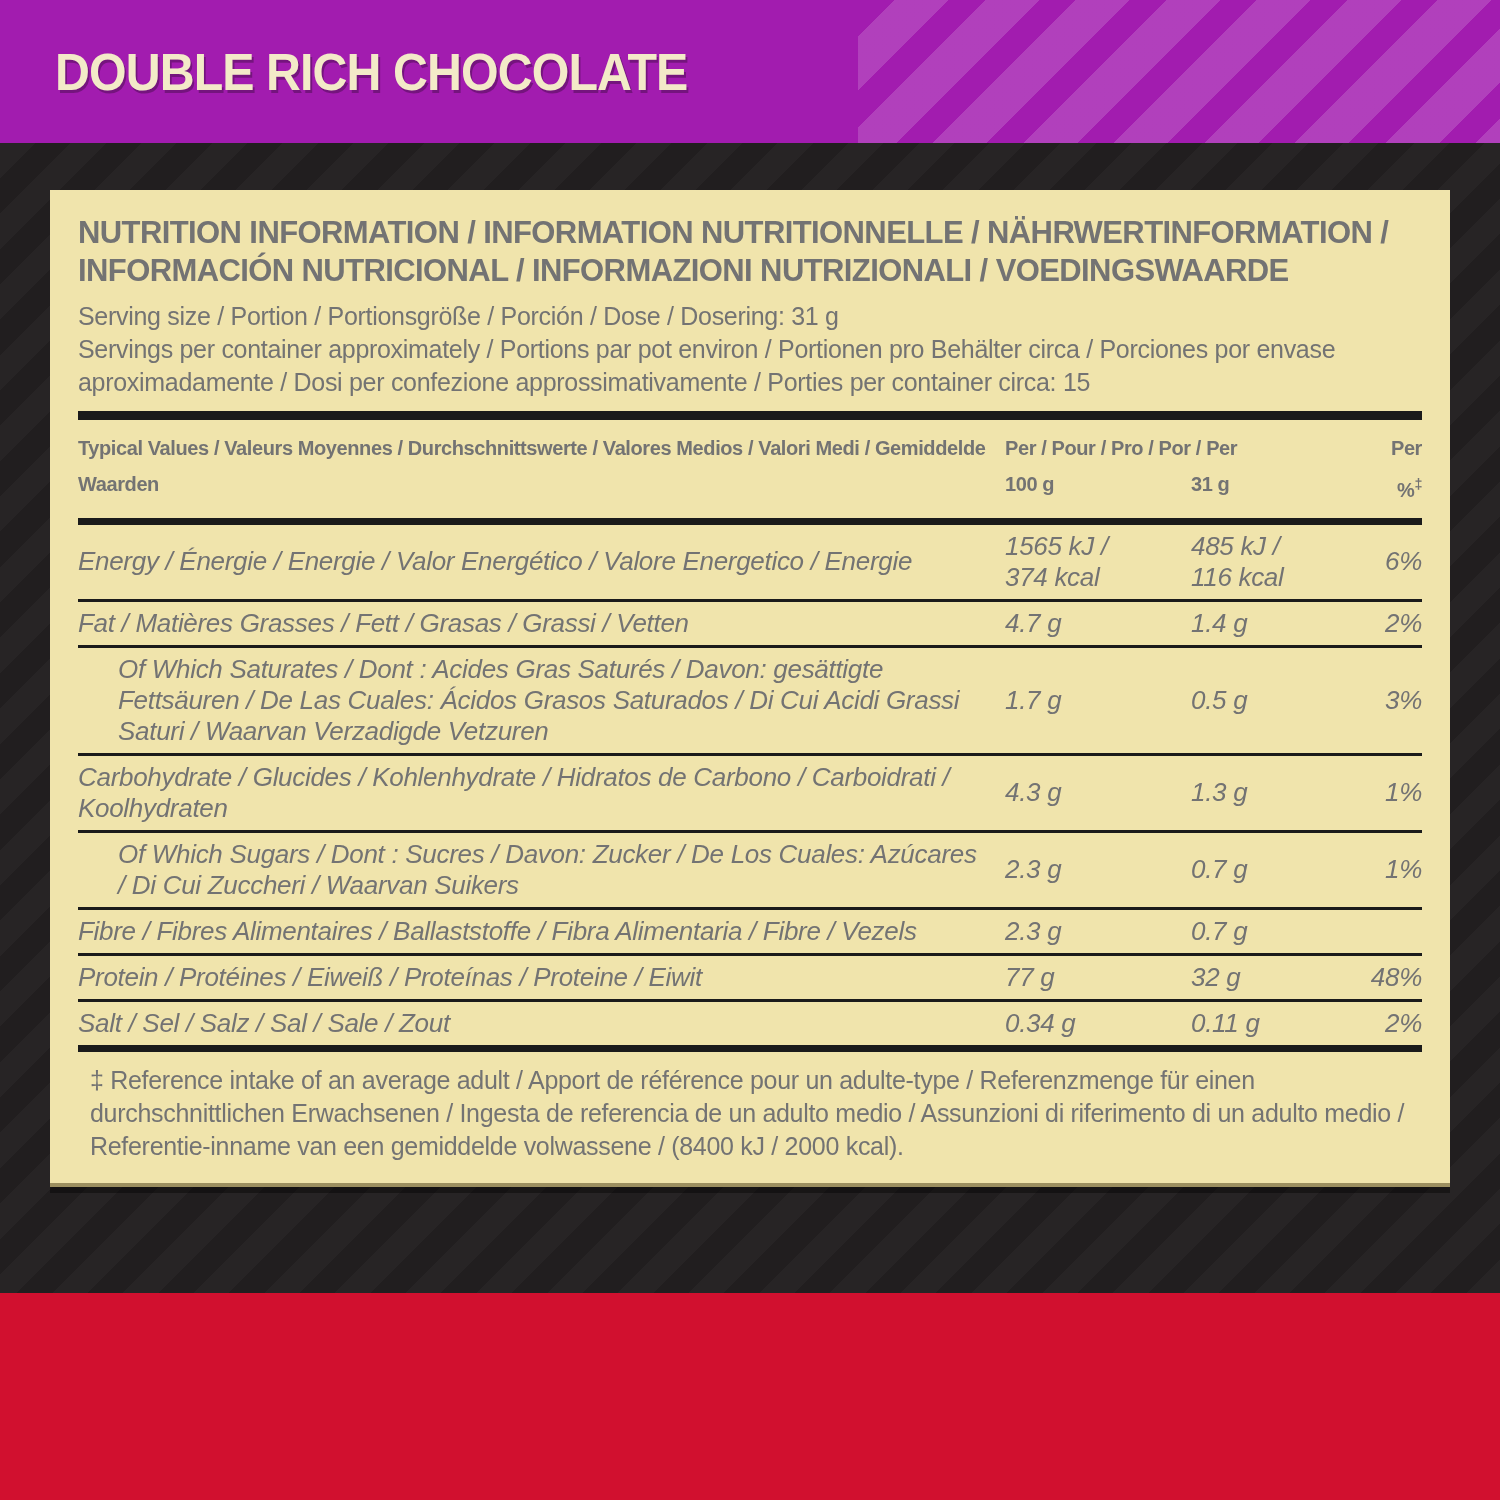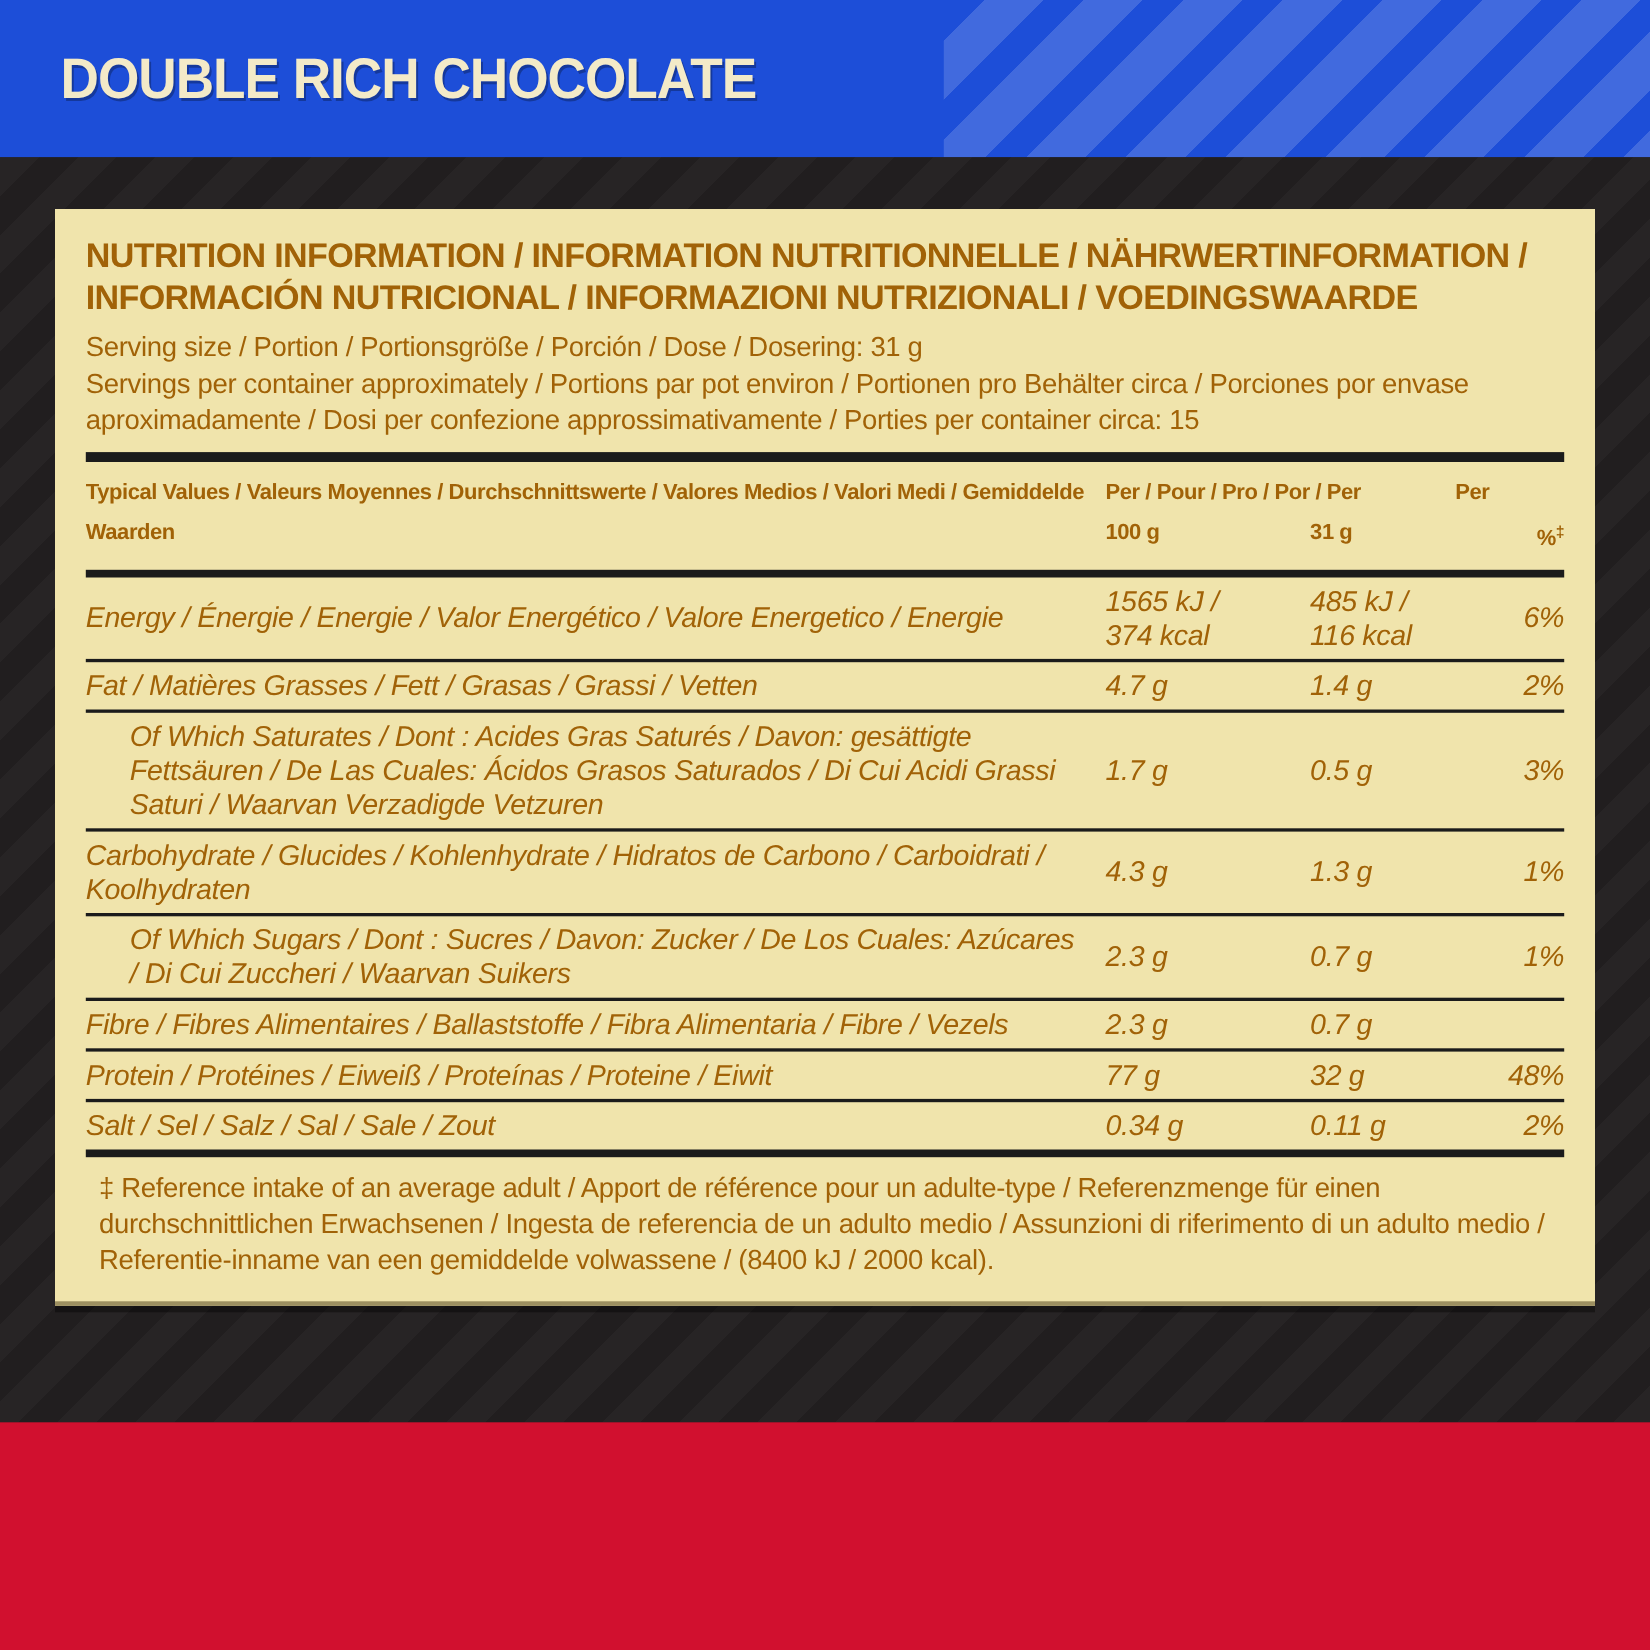--- a/index.html
+++ b/index.html
@@ -4,21 +4,21 @@
 <style>
   html,body{margin:0;padding:0;}
   body{
     width:1500px;height:1500px;position:relative;overflow:hidden;
     font-family:"Liberation Sans","DejaVu Sans",sans-serif;
     background:#211E1F;
   }
   
   .flavor-header{
     position:absolute;top:0;left:0;width:1500px;height:143px;
-    background:#1d4ed8;overflow:hidden;
+    background:#a21caf;overflow:hidden;
   }
   .flavor-stripes{
     position:absolute;top:0;bottom:0;left:858px;right:0;
     background:repeating-linear-gradient(135deg,
       rgba(255,255,255,0) 0px, rgba(255,255,255,0) 26px,
       rgba(255,255,255,0.16) 26px, rgba(255,255,255,0.16) 64px);
   }
   .flavor-title{
     position:absolute;left:55px;top:0;height:143px;display:flex;align-items:center;
     font-size:52px;font-weight:bold;letter-spacing:-1px;color:#F3EAC8;
@@ -27,40 +27,40 @@
   }
   
   .dark-bg{
     position:absolute;top:143px;left:0;width:1500px;height:1150px;
     background:repeating-linear-gradient(135deg,
       #272425 0px, #272425 25px, #211E1F 25px, #211E1F 50px);
   }
   
   .panel{
     position:absolute;top:47px;left:50px;width:1400px;box-sizing:border-box;
-    background:#F0E4AC;color:#a16207;
+    background:#F0E4AC;color:#737373;
     padding:24px 28px 20px 28px;
     border-bottom:4px solid #9c8f60;
     box-shadow:0 6px 0 rgba(0,0,0,0.38);
   }
   .panel-title{
     margin:0 0 10px 0;
     font-size:31px;line-height:38px;font-weight:bold;letter-spacing:-0.6px;
   }
   .serving-line{margin:0;font-size:25px;line-height:33px;letter-spacing:-0.3px;}
   .thick-bar{height:9px;background:#1B1B1B;margin-top:12px;}
   
   .thead{
     display:grid;grid-template-columns:1fr 417px;
     padding:10px 0 10px 0;border-bottom:7px solid #1B1B1B;
     font-weight:bold;font-size:20px;line-height:36px;letter-spacing:-0.4px;
   }
   .th-right{display:grid;grid-template-columns:186px 132px 99px;}
   .th-per-span{grid-column:1 / 3;white-space:nowrap;}
-  .th-per-last{grid-column:3 / 4;text-align:left;}
+  .th-per-last{grid-column:3 / 4;text-align:right;}
   .th-pct{text-align:right;}
   .th-pct sup{font-size:0.72em;}
   
   .trow{
     display:grid;grid-template-columns:1fr 186px 132px 99px;
     align-items:center;
     padding:6px 0;border-bottom:3px solid #1B1B1B;
     font-size:26px;line-height:31px;letter-spacing:-0.3px;font-style:italic;
   }
   .trow:last-child{border-bottom:none;}

